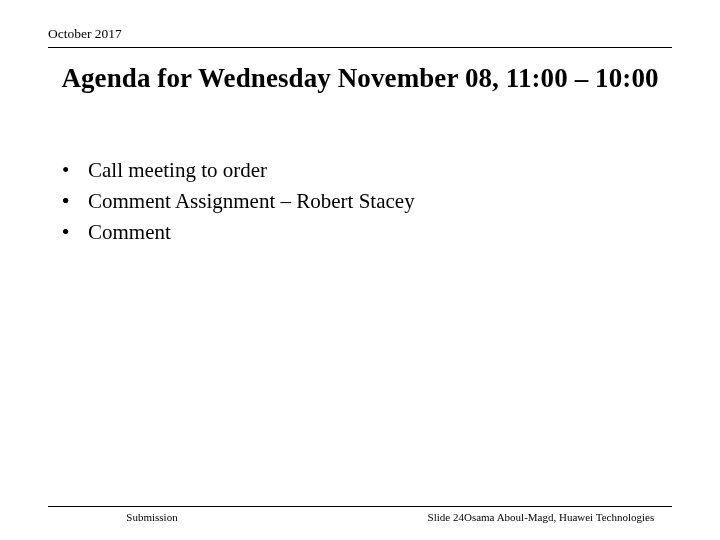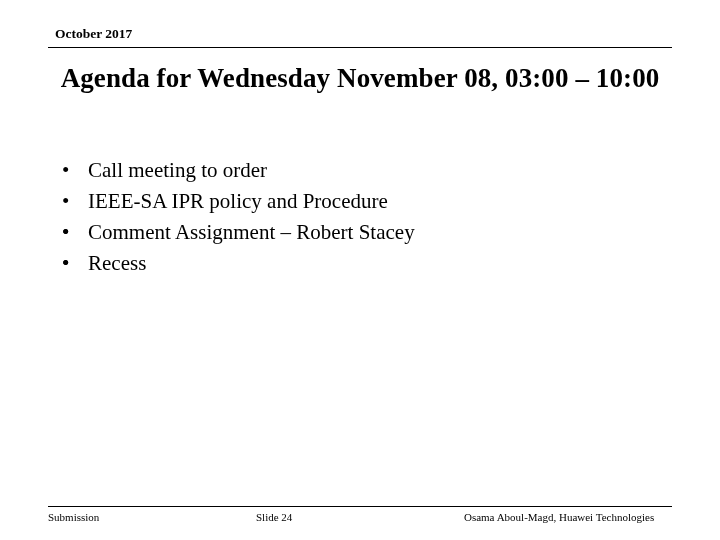--- a/index.html
+++ b/index.html
@@ -22,23 +22,22 @@
     left: 48px;
     top: 26px;
     width: 624px;
     height: 22px;
   }
   .header-row {
     display: flex;
     justify-content: space-between;
     align-items: baseline;
     font-size: 13.5px;
-    font-weight: bold;
+    font-weight: normal;
     line-height: 16px;
-    margin-left: 7px;
   }
   .header-left  { white-space: nowrap; }
   .header-right { white-space: nowrap; }
   .header-rule {
     position: absolute;
     left: 0;
     top: 21px;
     width: 624px;
     height: 0;
     border-top: 1.3px solid #000000;
@@ -104,62 +103,61 @@
   .footer-row {
     position: absolute;
     left: 0;
     top: 4px;
     width: 624px;
     display: flex;
     align-items: baseline;
     font-size: 11px;
     line-height: 14px;
   }
-  .footer-left   { width: 33.33%; text-align: left;  white-space: nowrap; }
-  .footer-center { width: 33.33%; text-align: left; white-space: nowrap; font-family: Liberation Serif, serif; }
+  .footer-left   { width: 33.33%; text-align: center;  white-space: nowrap; }
+  .footer-center { width: 33.33%; text-align: right; white-space: nowrap; font-family: Liberation Serif, serif; }
   .footer-right  { width: 33.33%; white-space: nowrap; }
 </style>
 </head>
 <body>
 
 <div class="header">
   <div class="header-row">
     <span class="header-left">October 2017</span>
   </div>
   <div class="header-rule"></div>
 </div>
 
 <div class="title">
-  <span>Agenda for Wednesday November 08, 03:00 –</span>
+  <span>Agenda for Wednesday November 08, 11:00 –</span>
   <span>10:00</span>
 </div>
 
 <div class="content">
   <ul class="bullet-list">
     <li class="bullet-item">
       <span class="bullet-marker">•</span>
       <span>Call meeting to order</span>
     </li>
     <li class="bullet-item">
       <span class="bullet-marker">•</span>
-      <span>IEEE-SA IPR policy and Procedure</span>
     </li>
     <li class="bullet-item">
       <span class="bullet-marker">•</span>
     </li>
     <li class="bullet-item">
       <span class="bullet-marker">•</span>
       <span>Comment Assignment – Robert Stacey</span>
     </li>
     <li class="bullet-item">
       <span class="bullet-marker">•</span>
     </li>
     <li class="bullet-item">
       <span class="bullet-marker">•</span>
-      <span>Recess</span>
+      <span>Comment</span>
     </li>
   </ul>
 </div>
 
 <div class="footer">
   <div class="footer-rule"></div>
   <div class="footer-row">
     <span class="footer-left">Submission</span>
     <span class="footer-center">Slide 24</span>
     <span class="footer-right">Osama Aboul-Magd, Huawei Technologies</span>

